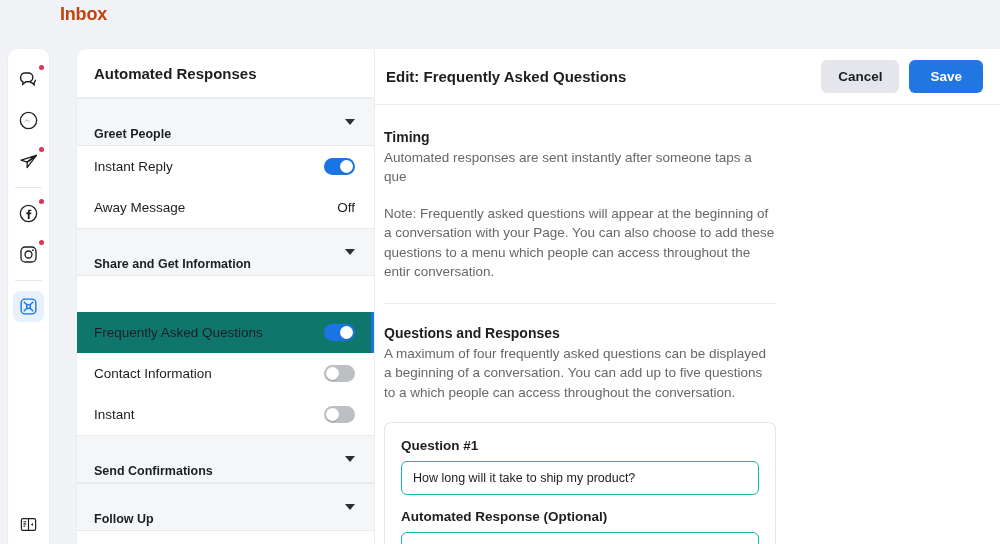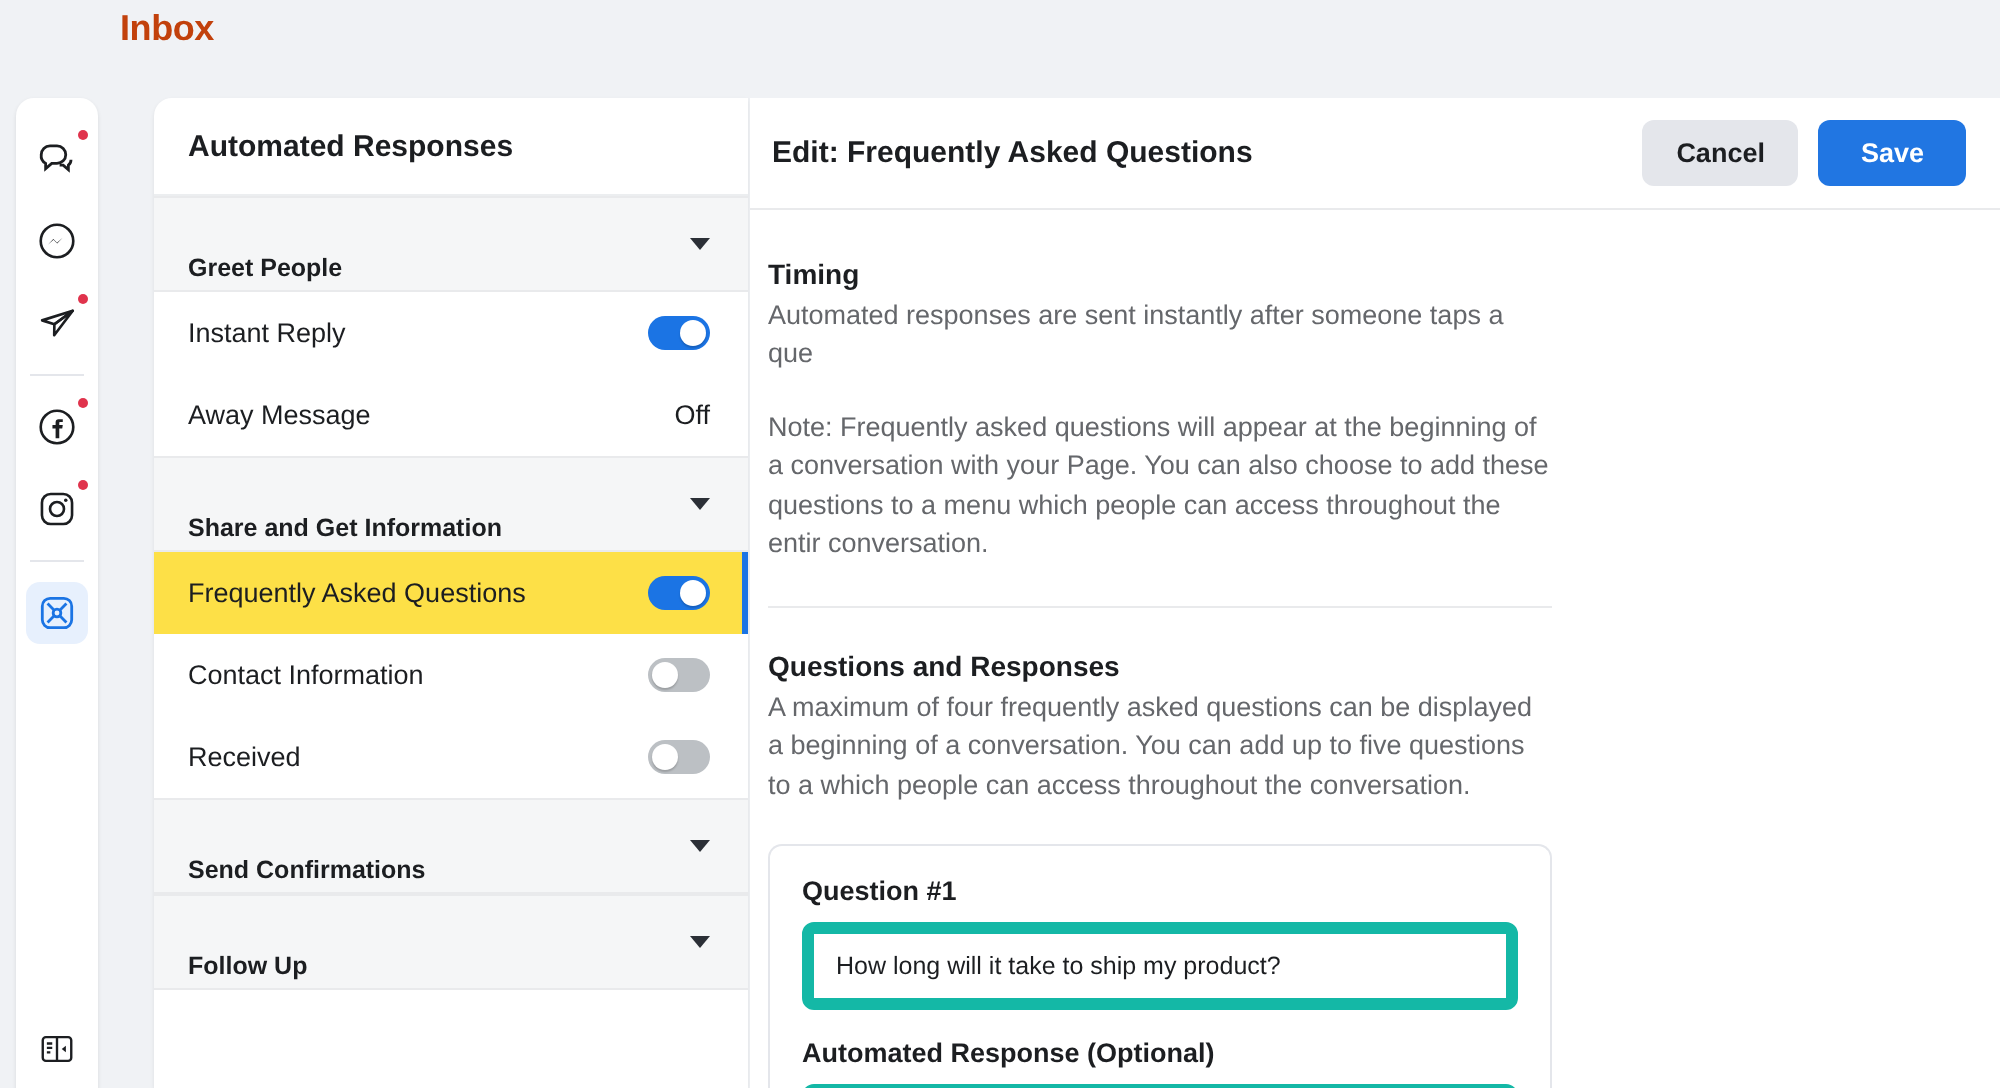--- a/index.html
+++ b/index.html
@@ -85,21 +85,21 @@
     border-top: 6px solid #2b2f36;
   }
   .item-row {
     height: 41px;
     display: flex; align-items: center; justify-content: space-between;
     padding: 0 19px 0 17px;
     background: #ffffff;
     position: relative;
     cursor: pointer;
   }
-  .item-row.selected { background: #fde047; }
+  .item-row.selected { background: #0f766e; margin-top: 36px; }
   .item-row.selected::after {
     content: ""; position: absolute; right: 0; top: 0;
     width: 3px; height: 100%; background: #1b74e4;
   }
   .item-label { font-size: 13.5px; color: #1c1e21; }
   .item-off { font-size: 13.5px; color: #1c1e21; }
 
   
   .switch {
     width: 31px; height: 17px; border-radius: 9px;
@@ -175,21 +175,21 @@
     padding: 15px 16px 0 16px;
     margin-top: 20px;
     background: #ffffff;
   }
   .qcard-label {
     font-size: 13.5px; font-weight: bold; color: #1c1e21;
     margin-bottom: 8px;
   }
   .qcard-label.second { margin-top: 14px; }
   .field {
-    border: 6px solid #14b8a6;
+    border: 1px solid #14b8a6;
     border-radius: 6px;
     padding: 9px 11px;
     font-size: 12.5px; color: #1c1e21;
     background: #ffffff;
   }
   .field.textarea { padding: 12px 11px 14px 13px; font-size: 13px; }
 
   
   svg { display: block; }
 </style>
@@ -306,21 +306,21 @@
         <span class="knob"></span>
       </span>
   </div>
   <div class="item-row">
     <span class="item-label">Contact Information</span>
     <span class="switch">
         <span class="knob"></span>
       </span>
   </div>
   <div class="item-row">
-    <span class="item-label">Received</span>
+    <span class="item-label">Instant</span>
     <span class="switch">
         <span class="knob"></span>
       </span>
   </div>
 
   <div class="group-row">
     <span class="group-label">Send Confirmations</span>
     <span class="caret"></span>
   </div>
 

